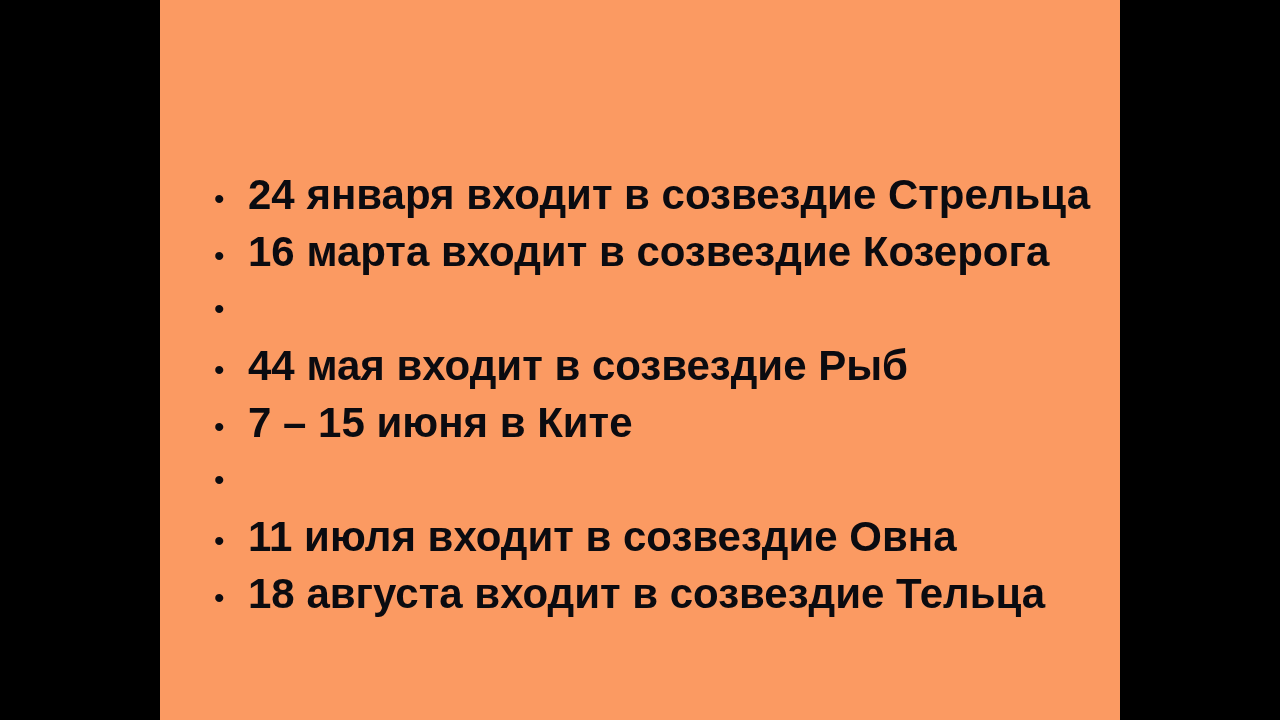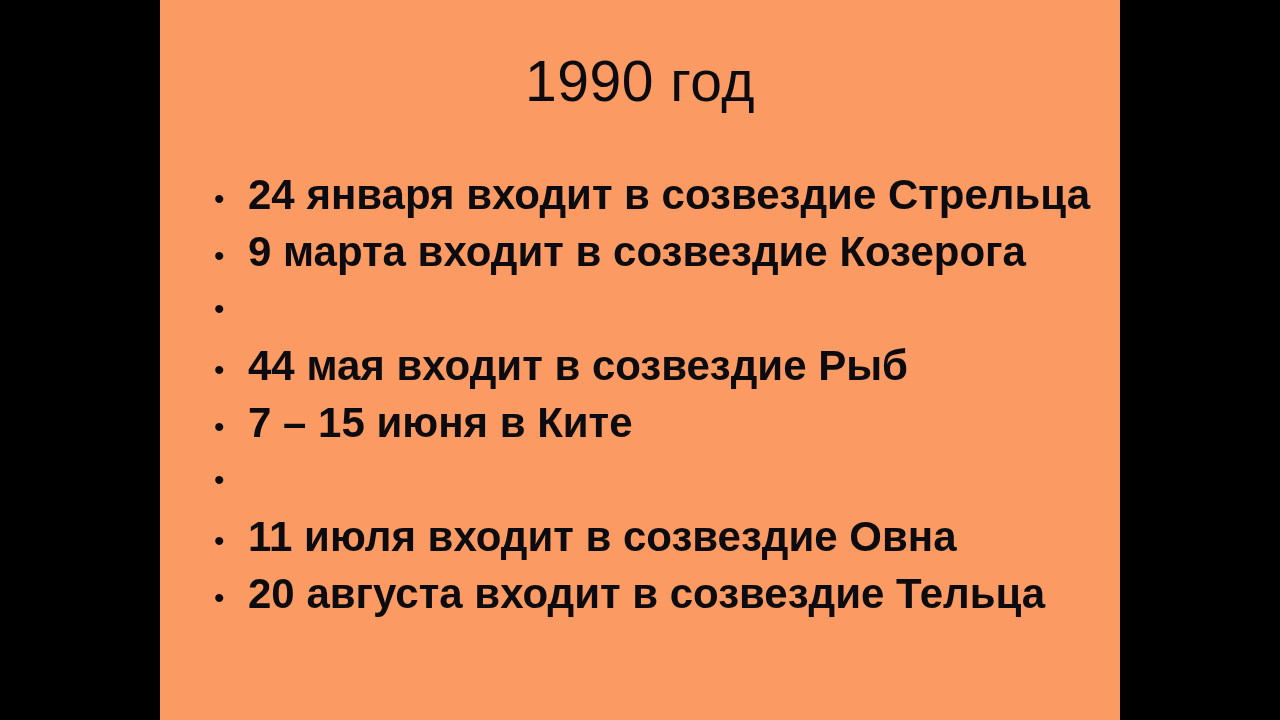--- a/index.html
+++ b/index.html
@@ -97,32 +97,31 @@
 <body>
 
 <div class="viewport">
 
   <div class="letterbox-bar left"></div>
 
   <div class="letterbox-bar right"></div>
 
   <div class="slide">
 
-    <div class="slide-title">1990 год</div>
 
     <ul class="bullet-list">
 
       <li class="bullet-item">
         <span class="bullet-marker">•</span>
         <span class="bullet-text">24 января входит в созвездие Стрельца</span>
       </li>
 
       <li class="bullet-item">
         <span class="bullet-marker">•</span>
-        <span class="bullet-text">9 марта входит в созвездие Козерога</span>
+        <span class="bullet-text">16 марта входит в созвездие Козерога</span>
       </li>
 
       <li class="bullet-item">
         <span class="bullet-marker">•</span>
       </li>
 
       <li class="bullet-item">
         <span class="bullet-marker">•</span>
         <span class="bullet-text">44 мая входит в созвездие Рыб</span>
       </li>
@@ -136,18 +135,18 @@
         <span class="bullet-marker">•</span>
       </li>
 
       <li class="bullet-item">
         <span class="bullet-marker">•</span>
         <span class="bullet-text">11 июля входит в созвездие Овна</span>
       </li>
 
       <li class="bullet-item">
         <span class="bullet-marker">•</span>
-        <span class="bullet-text">20 августа входит в созвездие Тельца</span>
+        <span class="bullet-text">18 августа входит в созвездие Тельца</span>
       </li>
 
     </ul>
   </div>
 </div>
 
 </body></html>

